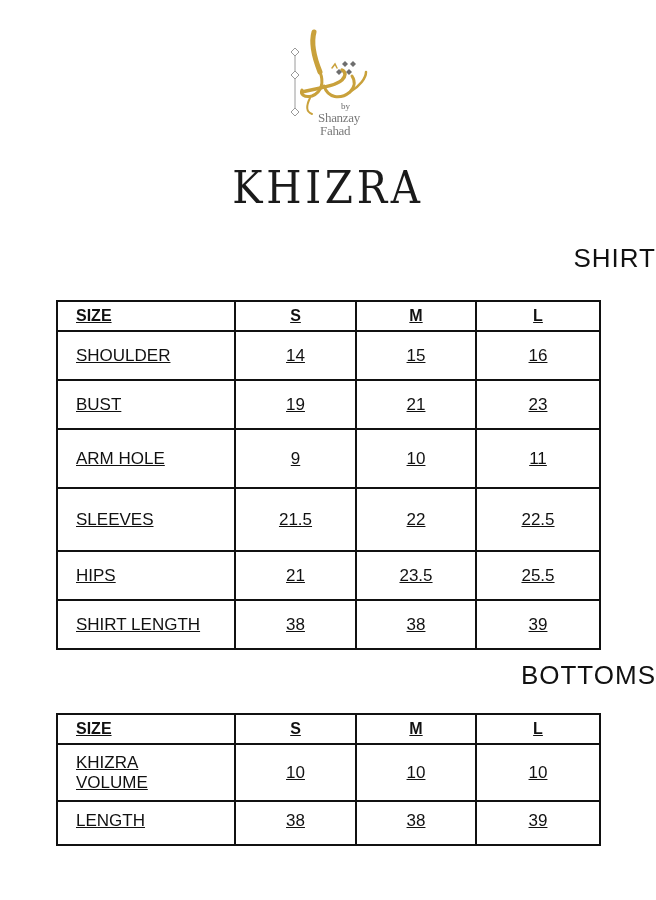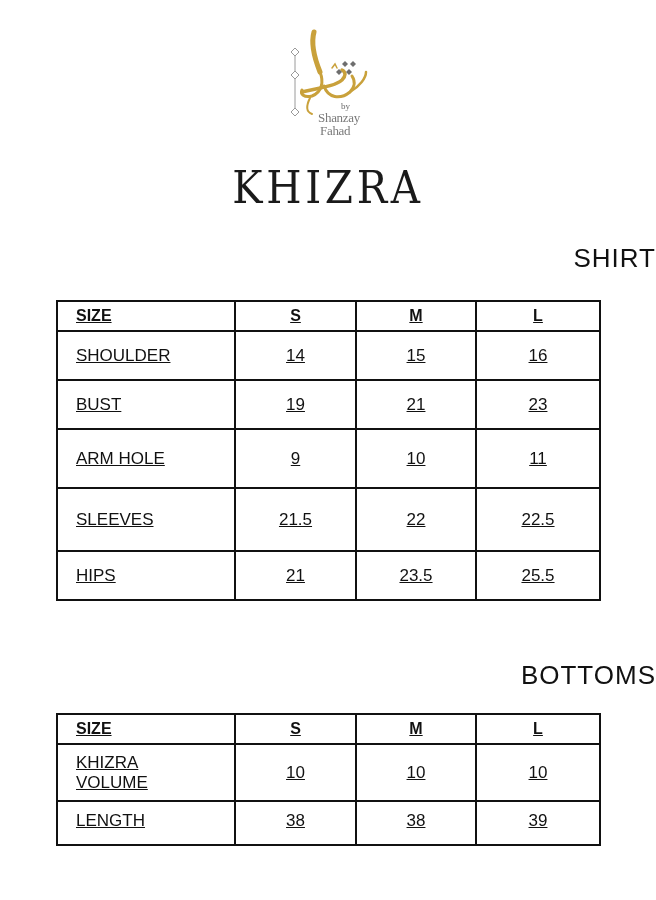--- a/index.html
+++ b/index.html
@@ -98,20 +98,26 @@
     <td>21.5</td>
     <td>22</td>
     <td>22.5</td>
   </tr>
   <tr style="height:49px">
     <td class="label">HIPS</td>
     <td>21</td>
     <td>23.5</td>
     <td>25.5</td>
   </tr>
+  <tr style="height:49px">
+    <td class="label">SHIRT LENGTH</td>
+    <td>38</td>
+    <td>38</td>
+    <td>39</td>
+  </tr>
 </tbody>
   </table>
 
 <div class="section-title bottoms-title">BOTTOMS</div>
 
 <table class="size-table bottoms-table">
   <colgroup>
       <col class="c0">
       <col class="c1">
       <col class="c2">

